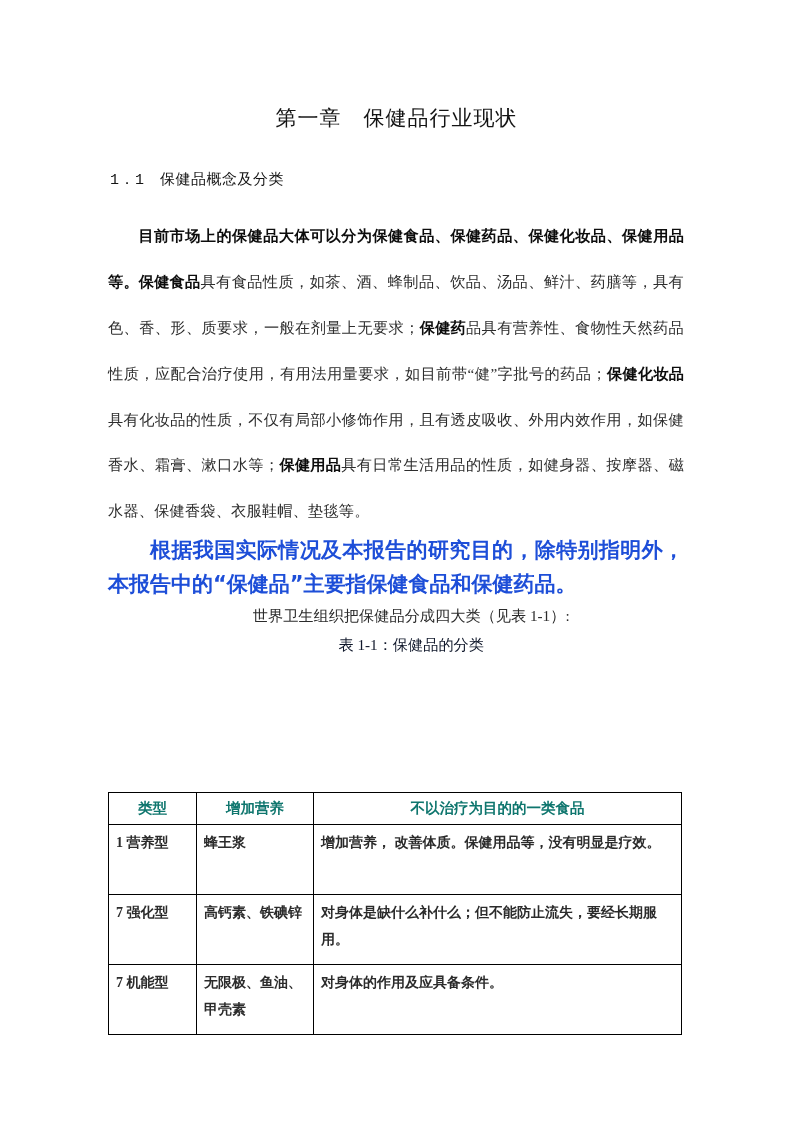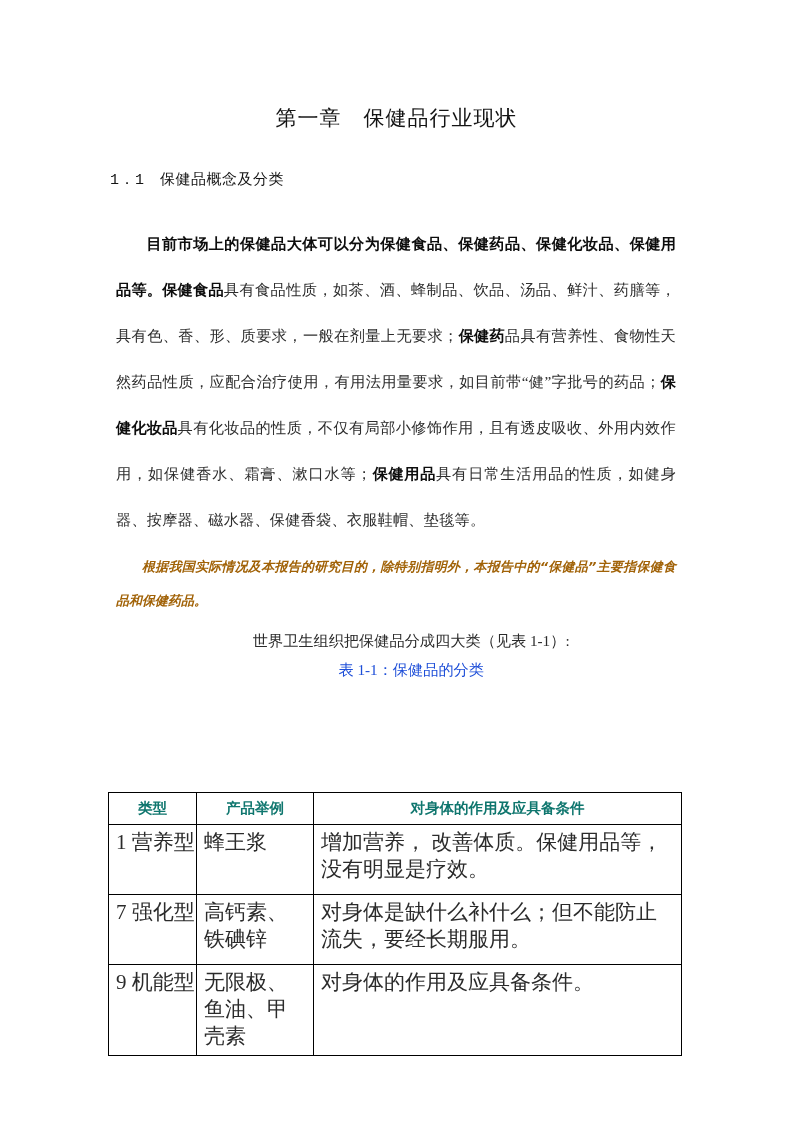--- a/index.html
+++ b/index.html
@@ -56,21 +56,21 @@
 
   
   .body-area {
     position: absolute;
     left: 108px;
     top: 213px;
     width: 576px;
   }
 
   p.para {
-    margin: 8px;
+    margin: 0;
     font-size: 15.2px;
     color: #2b2b2b;
     text-align: justify;
     text-justify: inter-ideograph;
     letter-spacing: 0.2px;
   }
 
   
   p.para-loose {
     line-height: 45px;
@@ -82,24 +82,23 @@
   p.para-tight {
     line-height: 28.5px;
     text-indent: 2em;
   }
 
   p.para-bold-block {
     line-height: 34px;
     text-indent: 2em;
     font-family: "DejaVu Sans", "Liberation Sans", sans-serif;
     font-weight: bold;
-    font-size: 13px;
-    color: #a16207;
+    font-size: 21px;
+    color: #1d4ed8;
     letter-spacing: 0;
-    font-style: italic;
   }
 
   .kai {
     font-family: "Liberation Serif", "DejaVu Serif", serif;
     font-weight: normal;
     font-style: normal;
     color: #2d2d2d;
     text-align: center;
   }
 
@@ -115,45 +114,45 @@
     margin: 0;
     font-size: 15.2px;
     line-height: 29px;
     color: #2b2b2b;
     text-indent: 2em;
   }
   .table-caption {
     margin: 0;
     font-size: 15.2px;
     line-height: 30px;
-    color: #1d4ed8;
+    color: #0f172a;
     text-indent: 2em;
   }
 
   
   .class-table-wrap {
     position: absolute;
     left: 108px;
     top: 792px;
     width: 573px;
   }
   table.class-table {
     border-collapse: collapse;
     width: 573px;
     table-layout: fixed;
   }
   table.class-table td, table.class-table th {
     border: 1px solid #000000;
     padding: 4px 7px 5px 7px;
     vertical-align: top;
-    font-size: 21px;
+    font-size: 14px;
     line-height: 27px;
     color: #2b2b2b;
     font-family: "Liberation Serif", "DejaVu Serif", serif;
-    font-weight: normal;
+    font-weight: bold;
     text-align: left;
   }
   table.class-table th {
     text-align: center;
     font-family: "DejaVu Sans", "Liberation Sans", sans-serif;
     font-weight: bold;
     color: #0f766e;
     font-size: 14.5px;
     line-height: 24px;
     padding-top: 3px;
@@ -196,37 +195,37 @@
   <div class="class-table-wrap">
     <table class="class-table">
       <colgroup>
         <col class="c1">
         <col class="c2">
         <col class="c3">
       </colgroup>
       <thead>
         <tr>
           <th>类型</th>
-          <th>产品举例</th>
-          <th>对身体的作用及应具备条件</th>
+          <th>增加营养</th>
+          <th>不以治疗为目的的一类食品</th>
         </tr>
       </thead>
       <tbody>
         <tr class="h-min-1">
           <td class="cell-type">1 营养型</td>
           <td class="cell-example">蜂王浆</td>
           <td class="cell-effect">增加营养， 改善体质。保健用品等，没有明显是疗效。</td>
         </tr>
         <tr class="h-min-2">
           <td class="cell-type">7 强化型</td>
           <td class="cell-example">高钙素、铁碘锌</td>
           <td class="cell-effect">对身体是缺什么补什么；但不能防止流失，要经长期服用。</td>
         </tr>
         <tr class="h-min-3">
-          <td class="cell-type">9 机能型</td>
+          <td class="cell-type">7 机能型</td>
           <td class="cell-example">无限极、鱼油、甲壳素</td>
           <td class="cell-effect">对身体的作用及应具备条件。</td>
         </tr>
       </tbody>
     </table>
   </div>
 
 </div>
 
 </body></html>

